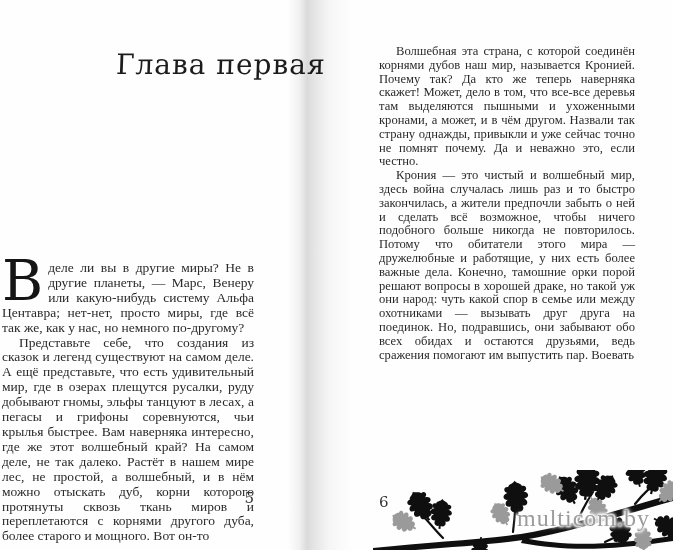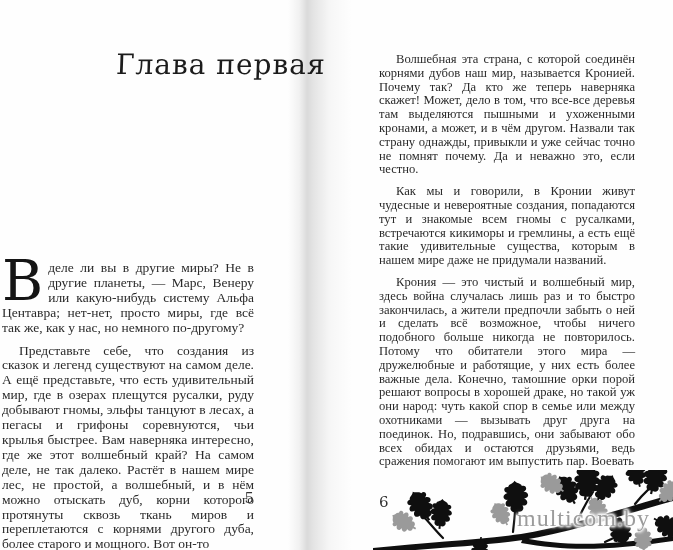--- a/index.html
+++ b/index.html
@@ -36,21 +36,21 @@
   .body-left{
     position:absolute;left:2px;top:261px;width:252px;
     font-size:13.5px;line-height:14.9px;color:var(--text-color);
     text-align:justify;
   }
   .body-right{
     position:absolute;left:379px;top:45px;width:256px;
     font-size:12.6px;line-height:13.8px;color:var(--text-color);
     text-align:justify;
   }
-  p.ind{text-indent:17px;margin-top:8px;}
+  p.ind{text-indent:17px;}
   .dropcap{
     float:left;
     font-family:"DejaVu Serif",serif;
     font-size:56px;line-height:43px;
     padding:0 4px 0 0;margin:-2px 1px -6px 0;
     color:#151515;
   }
   .pagenum{
     position:absolute;
     font-family:"DejaVu Serif",serif;
@@ -83,21 +83,20 @@
     </div>
 
     <div class="pagenum pagenum-left">5</div>
   </div>
 
   <div class="gutter"></div>
 
   <div>
     <div class="body-right">
       <p class="ind">Волшебная эта страна, с которой соединён корнями дубов наш мир, называется Кронией. Почему так? Да кто же теперь наверняка скажет! Может, дело в том, что все-все деревья там выделяются пышными и ухоженными кронами, а может, и в чём другом. Назвали так страну однажды, привыкли и уже сейчас точно не помнят почему. Да и неважно это, если честно.</p>
-      <p class="ind">Как мы и говорили, в Кронии живут чудесные и невероятные создания, попадаются тут и знакомые всем гномы с русалками, встречаются кикиморы и гремлины, а есть ещё такие удивительные существа, которым в нашем мире даже не придумали названий.</p>
       <p class="ind">Крония — это чистый и волшебный мир, здесь война случалась лишь раз и то быстро закончилась, а жители предпочли забыть о ней и сделать всё возможное, чтобы ничего подобного больше никогда не повторилось. Потому что обитатели этого мира — дружелюбные и работящие, у них есть более важные дела. Конечно, тамошние орки порой решают вопросы в хорошей драке, но такой уж они народ: чуть какой спор в семье или между охотниками — вызывать друг друга на поединок. Но, подравшись, они забывают обо всех обидах и остаются друзьями, ведь сражения помогают им выпустить пар. Воевать</p>
     </div>
 
     <div class="pagenum pagenum-right">6</div>
   </div>
 
   <svg class="branch-svg" viewBox="0 0 300 80" xmlns="http://www.w3.org/2000/svg">
     <defs>
       <path id="oakleaf" d="M0,-15 C2,-12 5,-13 6,-10 C10,-11 11,-6 7,-5
         C12,-4 12,1 7,1 C11,3 10,8 5,7 C7,10 4,13 1,12 L1,15 L-1,15 L-1,12

